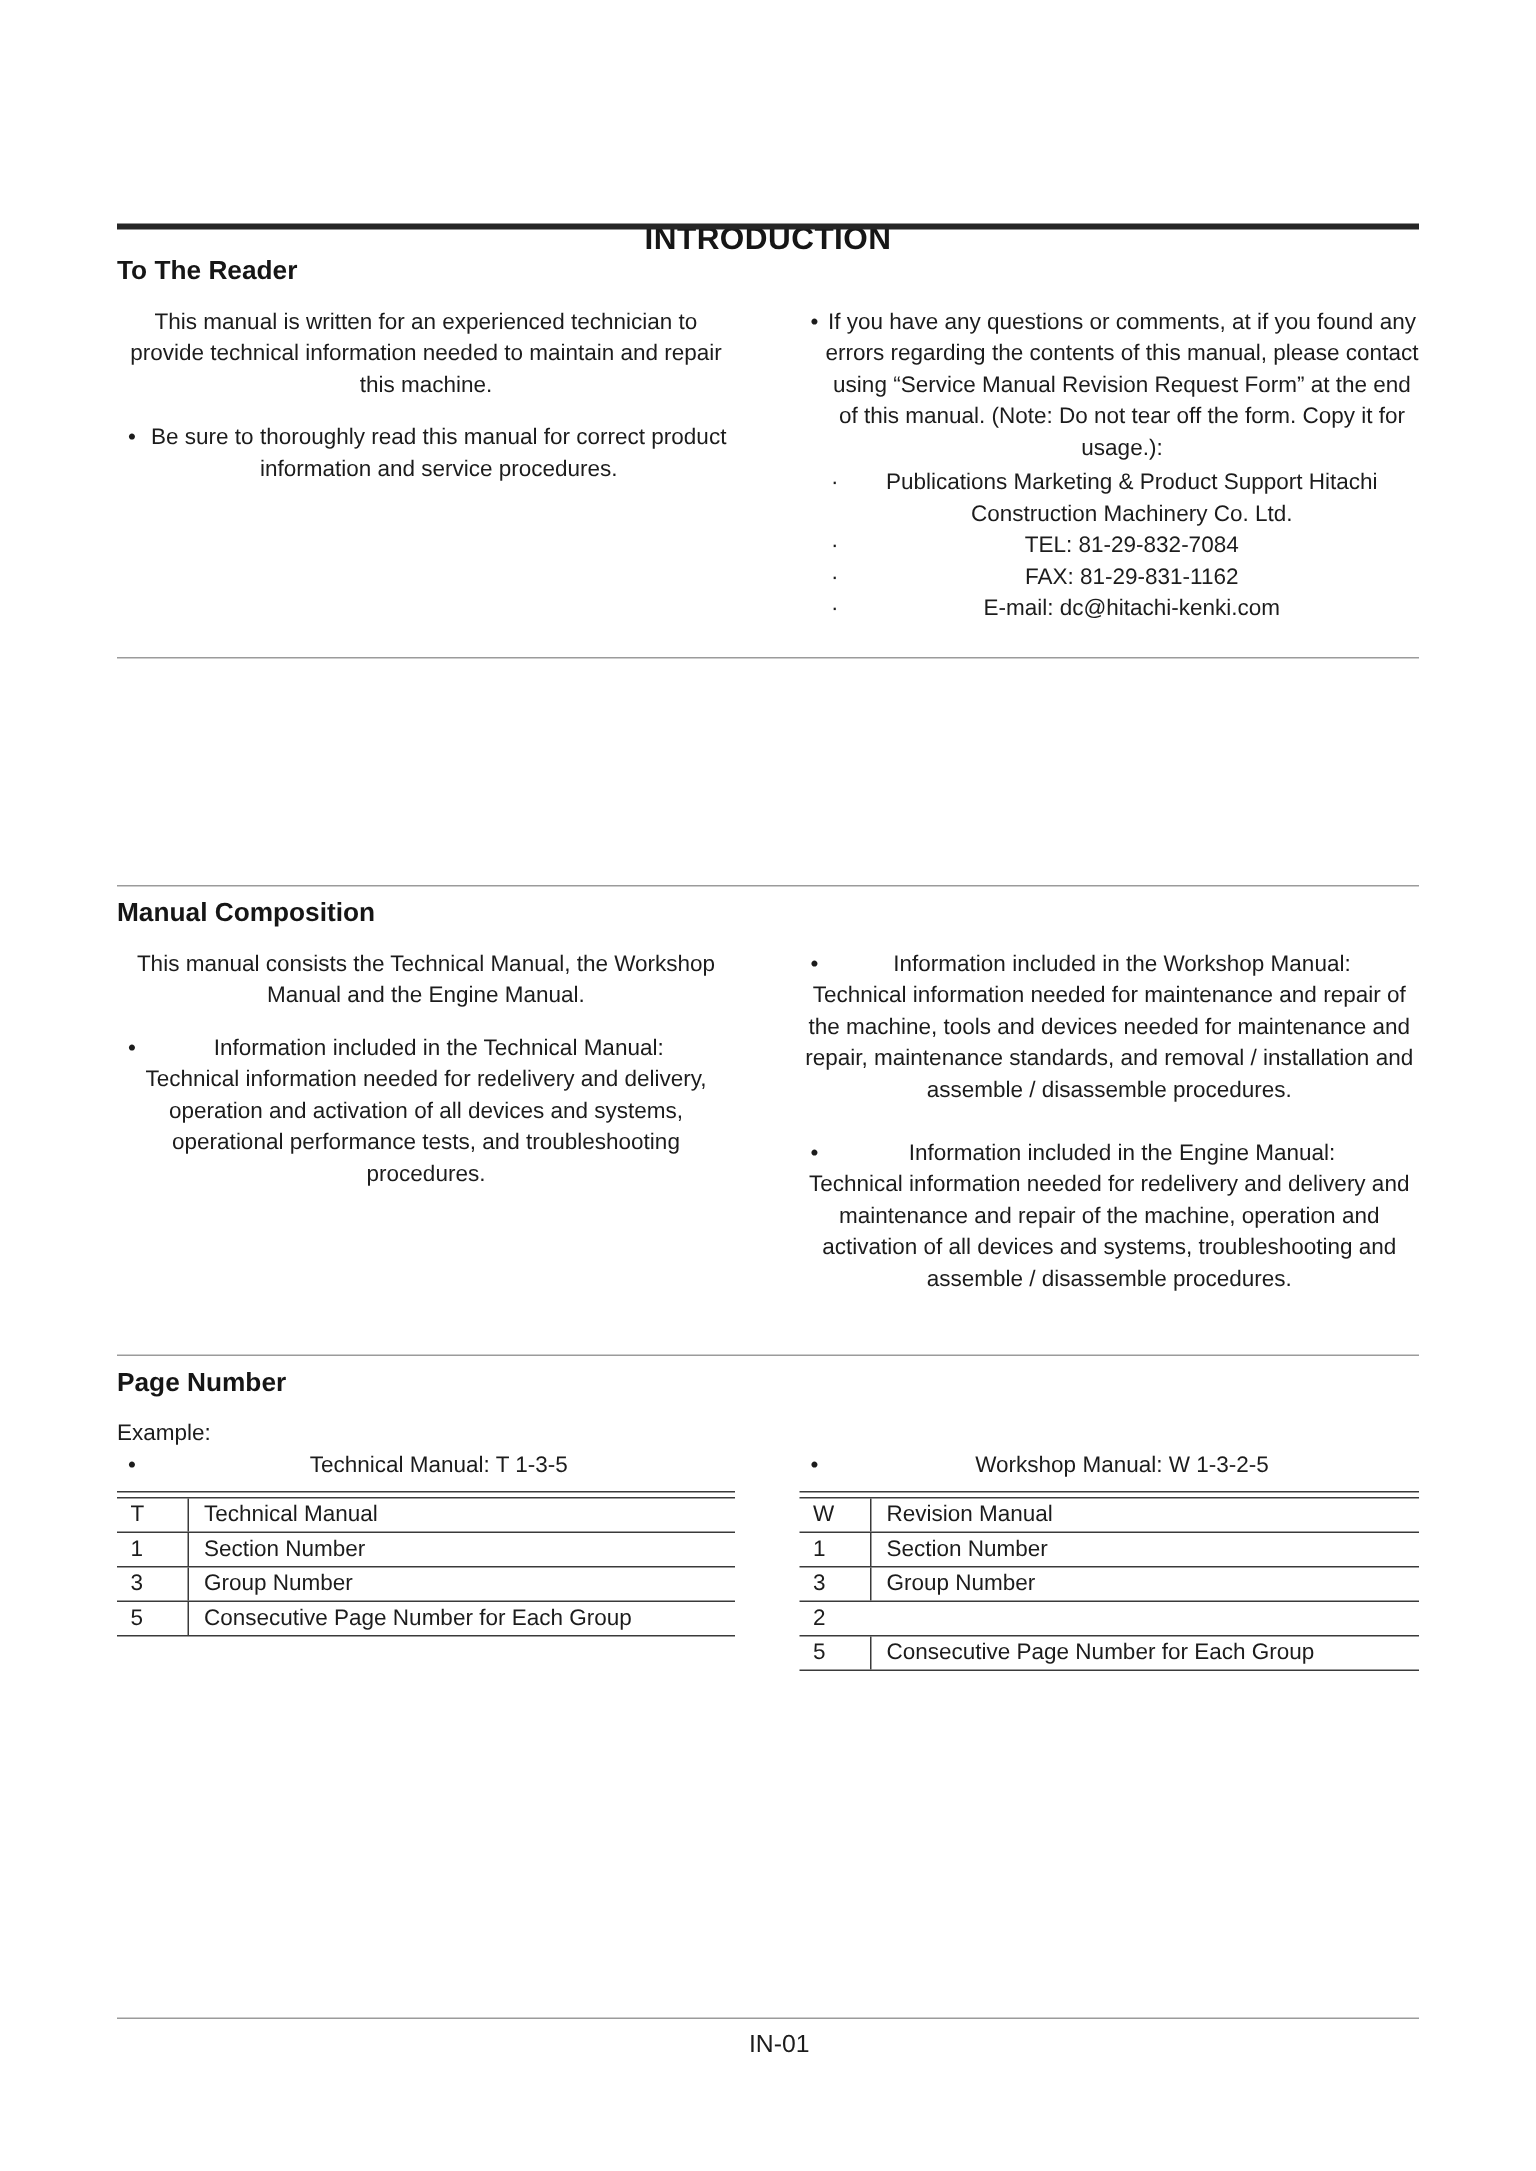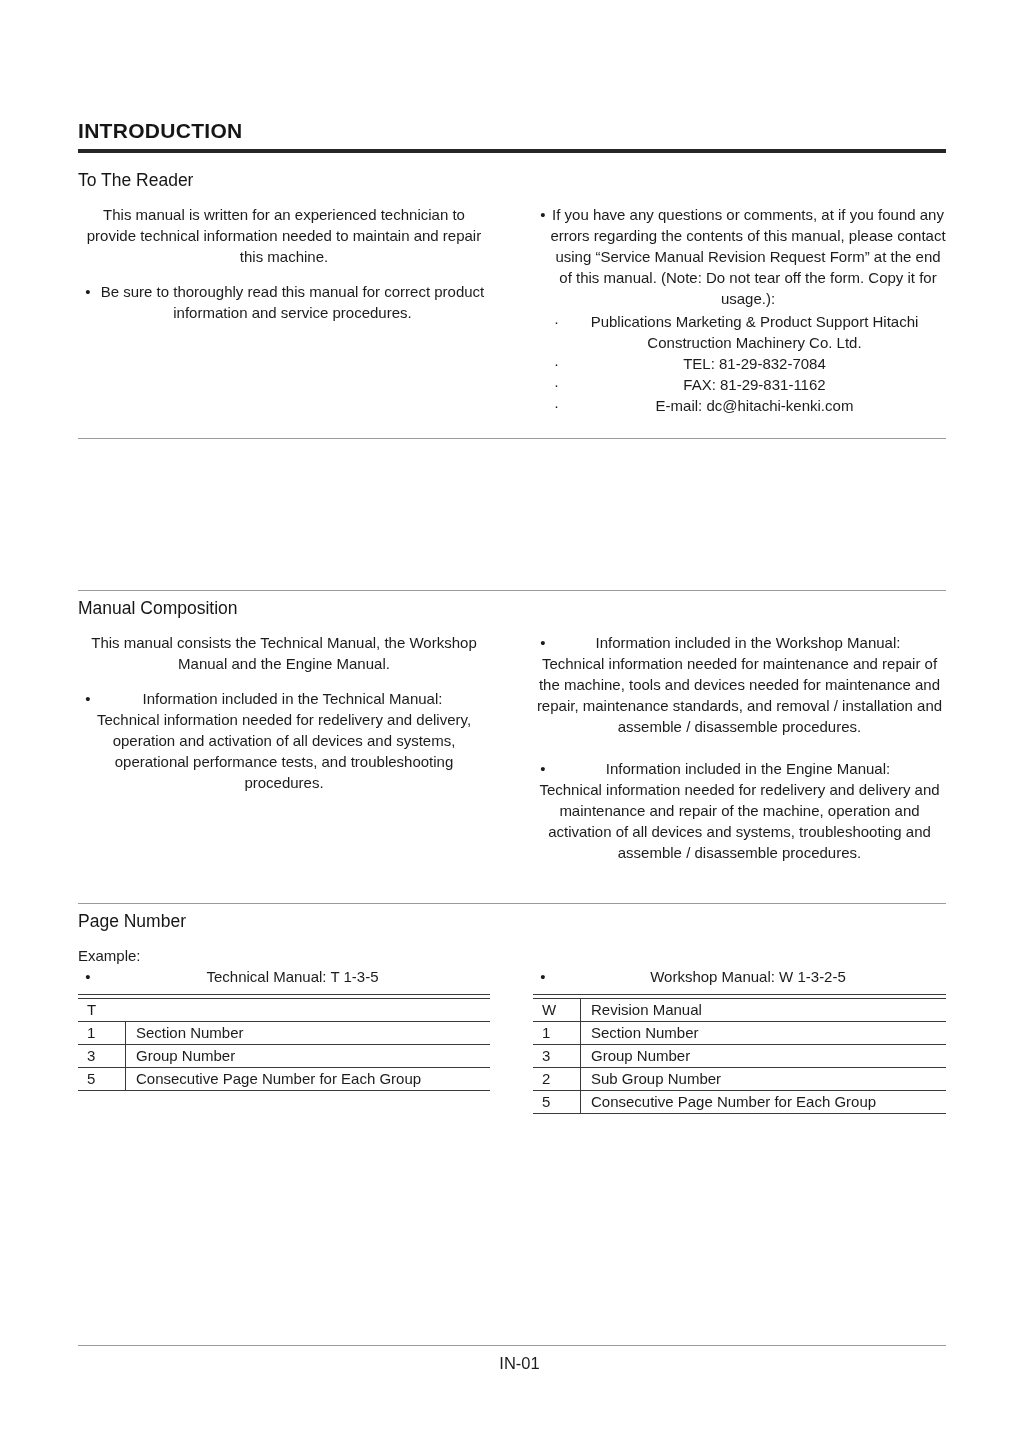--- a/index.html
+++ b/index.html
@@ -2,26 +2,26 @@
 <html><head>
 <meta charset="utf-8">
 <style>
   * { margin:0; padding:0; box-sizing:border-box; }
   html,body { background:#ffffff; }
   body { font-family:"Liberation Sans","DejaVu Sans",sans-serif; color:#1c1c1c; }
   .page { position:relative; width:1024px; height:1447px; background:#ffffff; overflow:hidden; }
 
   .abs { position:absolute; left:78px; width:868px; }
 
-  h1.title { font-size:21px; font-weight:700; letter-spacing:0.3px; color:#161616; }
+  h1.title { font-size:21px; font-weight:700; text-align:center; letter-spacing:0.3px; color:#161616;margin-top:29px; }
   .title-rule { position:absolute; left:78px; top:149px; width:868px; height:4px; background:#262626; }
 
   .divider { position:absolute; left:78px; width:868px; border-top:1px solid #9b9b9b; }
 
-  h2.sec { font-size:17.5px; font-weight:400; color:#161616; margin:0 0 13px 0; }
+  h2.sec { font-size:17.5px; font-weight:700; color:#161616; margin:0 0 13px 0; }
 
   p.body, .bullet, .sub { font-size:15px; line-height:21px; color:#1c1c1c;text-align:center; }
   p.body { margin:0 0 14px 0; }
 
   .cols { display:grid; grid-template-columns:412px 413px; column-gap:43px; align-items:start; }
 
   .bullet { display:flex; margin:0 0 14px 0; }
   .bullet.tight { margin-bottom:2px; }
   .bullet.nomargin { margin-bottom:0; }
   .bullet .dot { flex:none; width:17px; padding-left:3px; }
@@ -133,20 +133,21 @@
       <div>
         <p class="label-line">Example:</p>
         <div class="bullet nomargin">
           <span class="dot">•</span>
           <span class="txt">Technical Manual: T 1-3-5</span>
         </div>
         <div class="ptable">
           <div class="ptable-body">
             <div class="prow">
               <span class="pcode">T</span>
+              <span class="pdesc">Technical Manual</span>
             </div>
             <div class="prow">
               <span class="pcode">1</span>
               <span class="pdesc">Section Number</span>
             </div>
             <div class="prow">
               <span class="pcode">3</span>
               <span class="pdesc">Group Number</span>
             </div>
             <div class="prow">
@@ -171,21 +172,20 @@
             <div class="prow">
               <span class="pcode">1</span>
               <span class="pdesc">Section Number</span>
             </div>
             <div class="prow">
               <span class="pcode">3</span>
               <span class="pdesc">Group Number</span>
             </div>
             <div class="prow">
               <span class="pcode">2</span>
-              <span class="pdesc">Sub Group Number</span>
             </div>
             <div class="prow">
               <span class="pcode">5</span>
               <span class="pdesc">Consecutive Page Number for Each Group</span>
             </div>
           </div>
         </div>
       </div>
     </div>
   </div>

